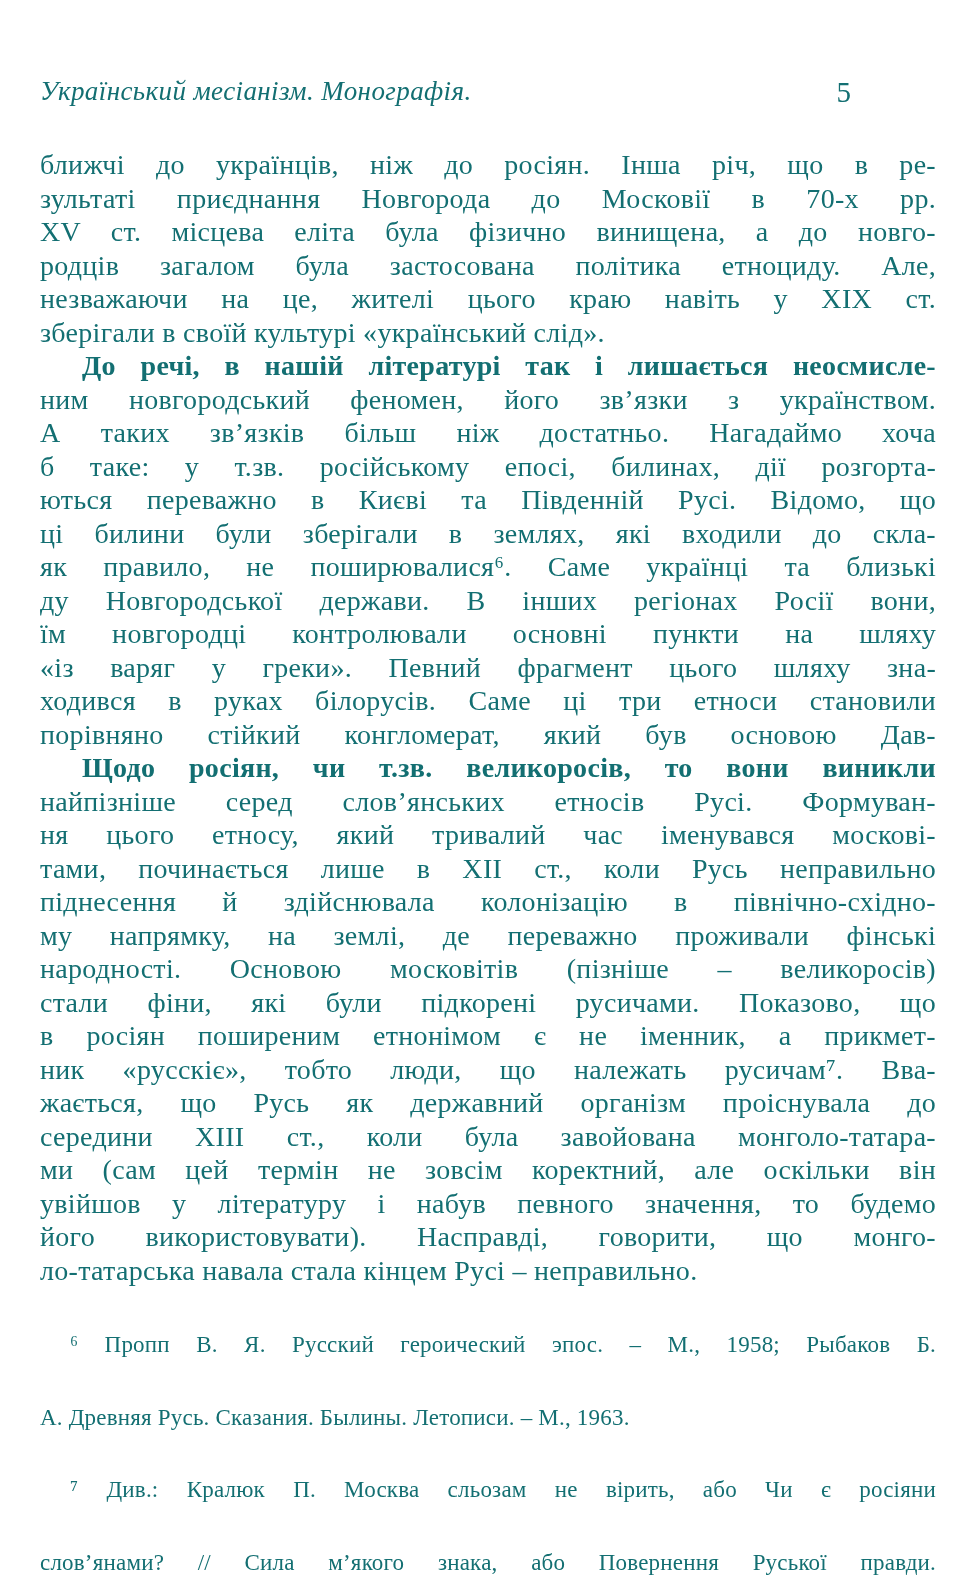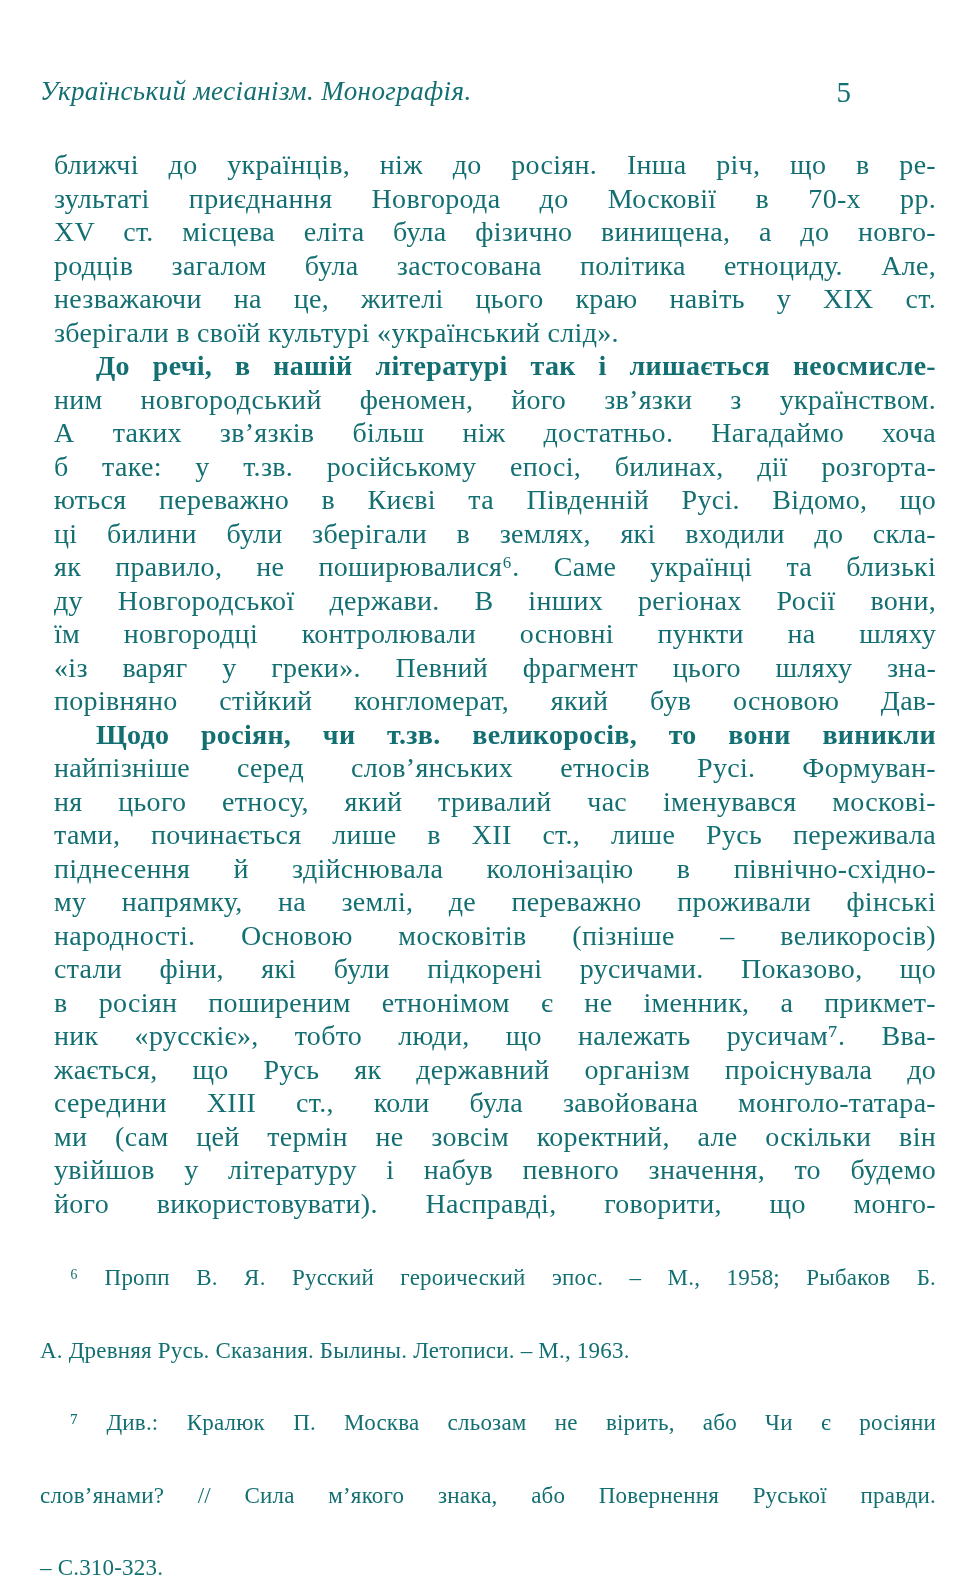--- a/index.html
+++ b/index.html
@@ -42,21 +42,20 @@
     right: 41px;
   }
   .paragraph { margin: 0; }
   .line {
     font-size: 28px;
     line-height: 33.5px;
     letter-spacing: 0.3px;
     text-align: justify;
     text-align-last: justify;
     white-space: normal;
-    margin-left: 14px;
   }
   .line.last { text-align-last: left; }
   .line.indent { text-indent: 42px; font-weight: bold; }
   .footnotes { margin-top: 12px; }
   .fline {
     font-size: 23px;
     line-height: 28.5px;
     letter-spacing: 0.2px;
     text-align: justify;
     text-align-last: justify;
@@ -87,38 +86,40 @@
           <div class="line indent">До речі, в нашій літературі так і лишається неосмисле-</div>
           <div class="line">ним новгородський феномен, його зв’язки з українством.</div>
           <div class="line">А таких зв’язків більш ніж достатньо. Нагадаймо хоча</div>
           <div class="line">б таке: у т.зв. російському епосі, билинах, дії розгорта-</div>
           <div class="line">ються переважно в Києві та Південній Русі. Відомо, що</div>
           <div class="line">ці билини були зберігали в землях, які входили до скла-</div>
           <div class="line">як правило, не поширювалися⁶. Саме українці та близькі</div>
           <div class="line">ду Новгородської держави. В інших регіонах Росії вони,</div>
           <div class="line">їм новгородці контролювали основні пункти на шляху</div>
           <div class="line">«із варяг у греки». Певний фрагмент цього шляху зна-</div>
+          <div class="line">ходився в руках білорусів. Саме ці три етноси становили</div>
           <div class="line">порівняно стійкий конгломерат, який був основою Дав-</div>
         </div>
         <div class="paragraph">
           <div class="line indent">Щодо росіян, чи т.зв. великоросів, то вони виникли</div>
           <div class="line">найпізніше серед слов’янських етносів Русі. Формуван-</div>
           <div class="line">ня цього етносу, який тривалий час іменувався московi-</div>
-          <div class="line">тами, починається лише в XII ст., лише Русь переживала</div>
+          <div class="line">тами, починається лише в XII ст., коли Русь неправильно</div>
           <div class="line">піднесення й здійснювала колонізацію в північно-східно-</div>
           <div class="line">му напрямку, на землі, де переважно проживали фінські</div>
           <div class="line">народності. Основою московітів (пізніше – великоросів)</div>
           <div class="line">стали фіни, які були підкорені русичами. Показово, що</div>
           <div class="line">в росіян поширеним етнонімом є не іменник, а прикмет-</div>
           <div class="line">ник «русскіє», тобто люди, що належать русичам⁷. Вва-</div>
           <div class="line">жається, що Русь як державний організм проіснувала до</div>
           <div class="line">середини XIII ст., коли була завойована монголо-татара-</div>
           <div class="line">ми (сам цей термін не зовсім коректний, але оскільки він</div>
           <div class="line">увійшов у літературу і набув певного значення, то будемо</div>
           <div class="line">його використовувати). Насправді, говорити, що монго-</div>
+          <div class="line last">ло-татарська навала стала кінцем Русі – неправильно.</div>
         </div>
       </div>
     <div id="footnotes" class="footnotes">
         <div class="paragraph">
           <div class="fline indent">⁶ Пропп В. Я. Русский героический эпос. – М., 1958; Рыбаков Б.</div>
           <div class="fline last">А. Древняя Русь. Сказания. Былины. Летописи. – М., 1963.</div>
         </div>
         <div class="paragraph">
           <div class="fline indent">⁷ Див.: Кралюк П. Москва сльозам не вірить, або Чи є росіяни</div>
           <div class="fline">слов’янами? // Сила м’якого знака, або Повернення Руської правди.</div>

